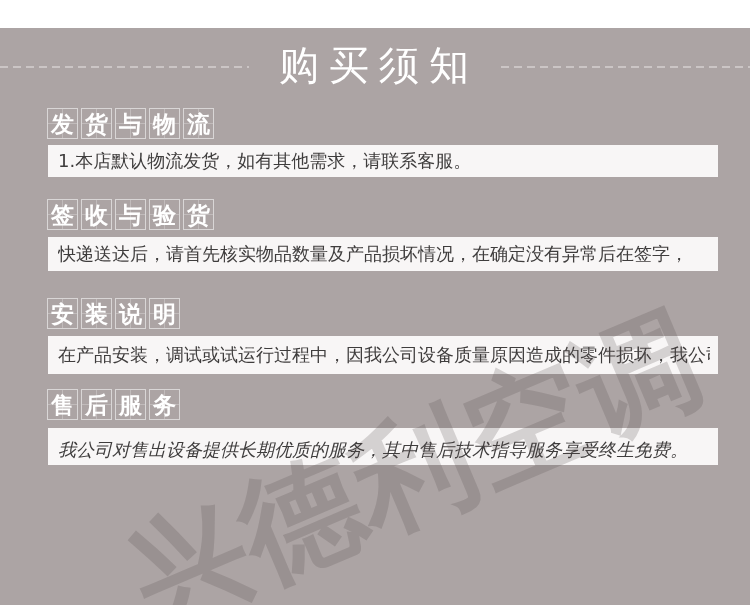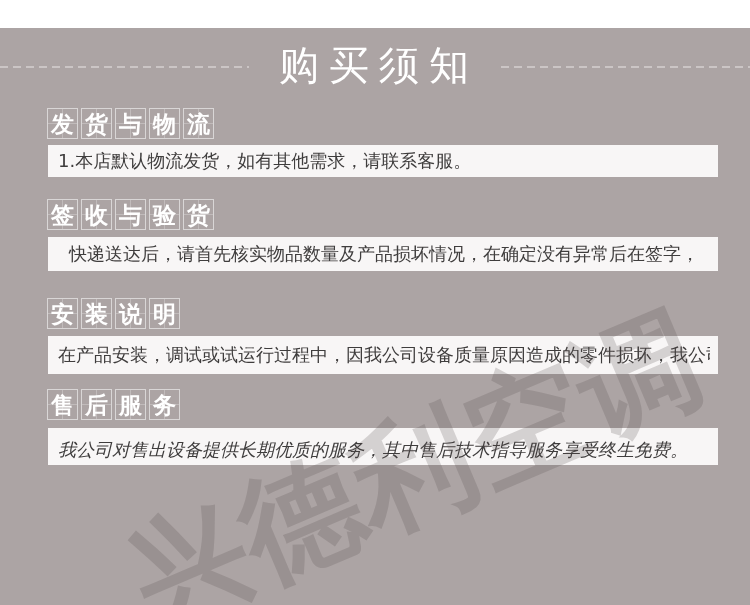--- a/index.html
+++ b/index.html
@@ -39,21 +39,21 @@
   }
 
   
   .note-box{
     box-sizing:border-box;
     margin-left:48px;width:670px;
     background:#f8f6f6;color:#3f3d3d;
   }
   .note-line{font-size:18px;line-height:26px;white-space:nowrap;overflow:hidden;}
   #box-shipping{margin-top:6px;padding:3px 8px 3px 10px;}
-  #box-inspection{margin-top:7px;padding:4px 8px 4px 10px;text-align:center;}
+  #box-inspection{margin-top:7px;padding:4px 8px 4px 10px;}
   #box-installation{margin-top:7px;padding:6px 8px 6px 10px;}
   #box-aftersales{margin-top:8px;padding:9px 8px 2px 10px;font-style:italic;}
 
   #sec-shipping{margin-top:5px;}
   #sec-inspection{margin-top:22px;}
   #sec-installation{margin-top:27px;}
   #sec-aftersales{margin-top:15px;}
 
   
   .watermark{

